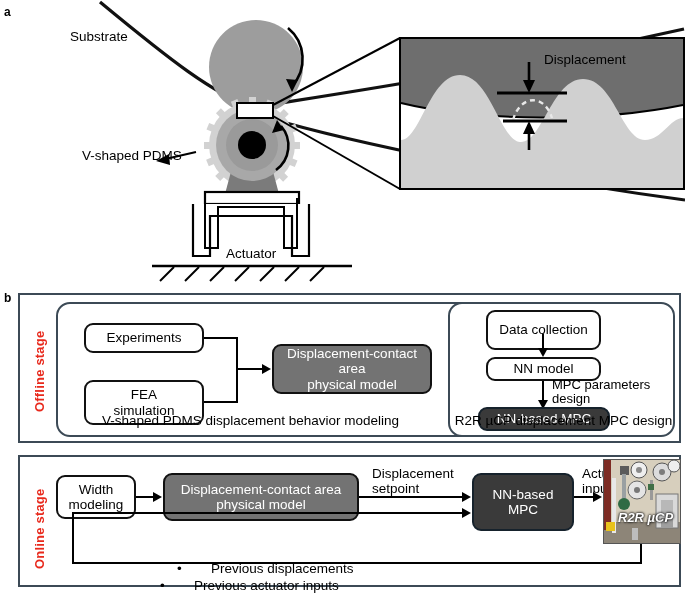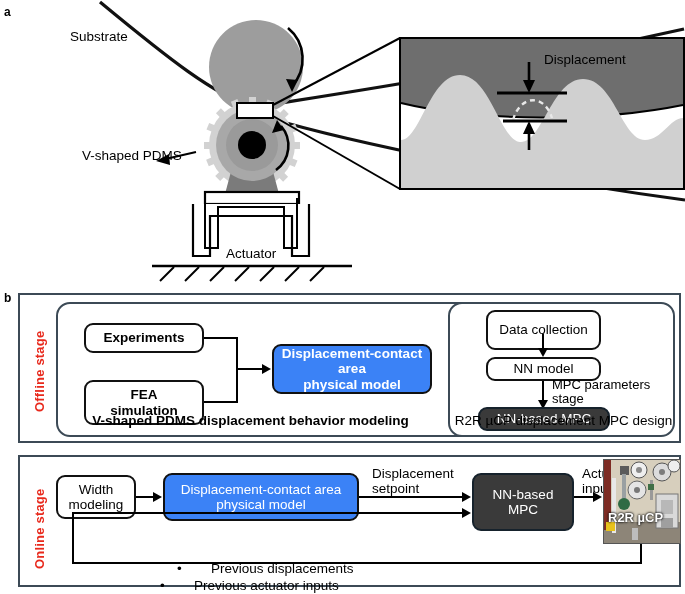--- a/index.html
+++ b/index.html
@@ -72,21 +72,21 @@
     display: flex;
     align-items: center;
     justify-content: center;
     text-align: center;
     font-size: 13.5px;
     line-height: 1.12;
     background: #fff;
     color: #000;
   }
   .node.gray {
-    background: #3b82f6;
+    background: #737373;
     color: #ffffff;
     border-color: #111;
   }
   .node.dark {
     background: #3a3a3a;
     color: #ffffff;
     border-color: #16222c;
   }
   .line { position: absolute; background: #000; }
   .hline { height: 2px; }
@@ -233,21 +233,21 @@
     <span class="lbl" style="left:226px; top:246px;">Actuator</span>
     <span class="lbl" style="left:544px; top:52px;">Displacement</span>
   </div>
 
   <span class="panel-letter" style="left:4px; top:292px;">b</span>
 
   <div class="stage-outer" style="left:18px; top:293px; width:663px; height:150px;">
 
     <span class="stage-label" style="left:12px; top:26px; height:100px;">Offline stage</span>
 
-    <div class="sub-box" style="left:36px; top:7px; width:453px; height:135px;font-weight:bold;">
+    <div class="sub-box" style="left:36px; top:7px; width:453px; height:135px;">
 
       <div class="node" style="left:26px; top:19px; width:120px; height:30px;">
         <span>Experiments</span>
       </div>
 
       <div class="node" style="left:26px; top:76px; width:120px; height:45px;">
         <span style="white-space:pre-line;">FEA
 simulation</span>
       </div>
 
@@ -275,21 +275,21 @@
       <div class="arrowhead-d" style="left:88px; top:44px;"></div>
       <span class="lbl" style="left:102px; top:28px; font-size:13px;margin-top:32px;">Training</span>
 
       <div class="node" style="left:36px; top:53px; width:115px; height:24px;">
         <span>NN model</span>
       </div>
 
       <div class="line vline" style="left:92px; top:77px; height:22px;"></div>
       <div class="arrowhead-d" style="left:88px; top:96px;"></div>
       <span class="lbl" style="left:102px; top:74px; font-size:13px; line-height:1.05; white-space:pre-line;">MPC parameters
-stage</span>
+design</span>
 
       <div class="node dark" style="left:28px; top:103px; width:132px; height:24px;">
         <span>NN-based MPC</span>
       </div>
 
       <span class="sub-caption" style="left:0; top:109px; width:227px;">R2R µCP displacement MPC design</span>
     </div>
   </div>
 
   <div class="stage-outer" style="left:18px; top:455px; width:663px; height:132px;">
@@ -344,21 +344,21 @@
         <circle cx="58" cy="12" r="3" fill="#7c7c7c"></circle>
         <circle cx="70" cy="6" r="6" fill="#eee" stroke="#555" stroke-width="1"></circle>
         <rect x="46" y="20" width="3" height="20" fill="#999"></rect>
         <rect x="52" y="34" width="22" height="34" fill="#d9d9d9" stroke="#777" stroke-width="1"></rect>
         <rect x="57" y="40" width="12" height="14" fill="#b8b8b8"></rect>
         <rect x="57" y="58" width="12" height="10" fill="#9f9f9f"></rect>
         <rect x="44" y="24" width="6" height="6" fill="#3f6f46"></rect>
         <rect x="2" y="62" width="9" height="9" fill="#e8c21c"></rect>
         <rect x="28" y="68" width="6" height="12" fill="#bdbdbd"></rect>
       </svg>
-      <span class="photo-caption" style="left:4px; top:50px;">R2R µCP</span>
+      <span class="photo-caption" style="left:14px; top:50px;font-style:italic;">R2R µCP</span>
     </div>
 
     <div class="line vline" style="left:620px; top:87px; height:20px;"></div>
     <div class="line hline" style="left:52px; top:105px; width:570px;"></div>
     <div class="line vline" style="left:52px; top:55px; height:52px;"></div>
     <div class="line hline" style="left:52px; top:55px; width:390px;"></div>
     <div class="arrowhead-r" style="left:442px; top:51px;"></div>
 
     <div class="bullet-row" style="left:157px; top:104px;">
       <span class="bullet-dot">•</span><span>Previous displacements</span>

